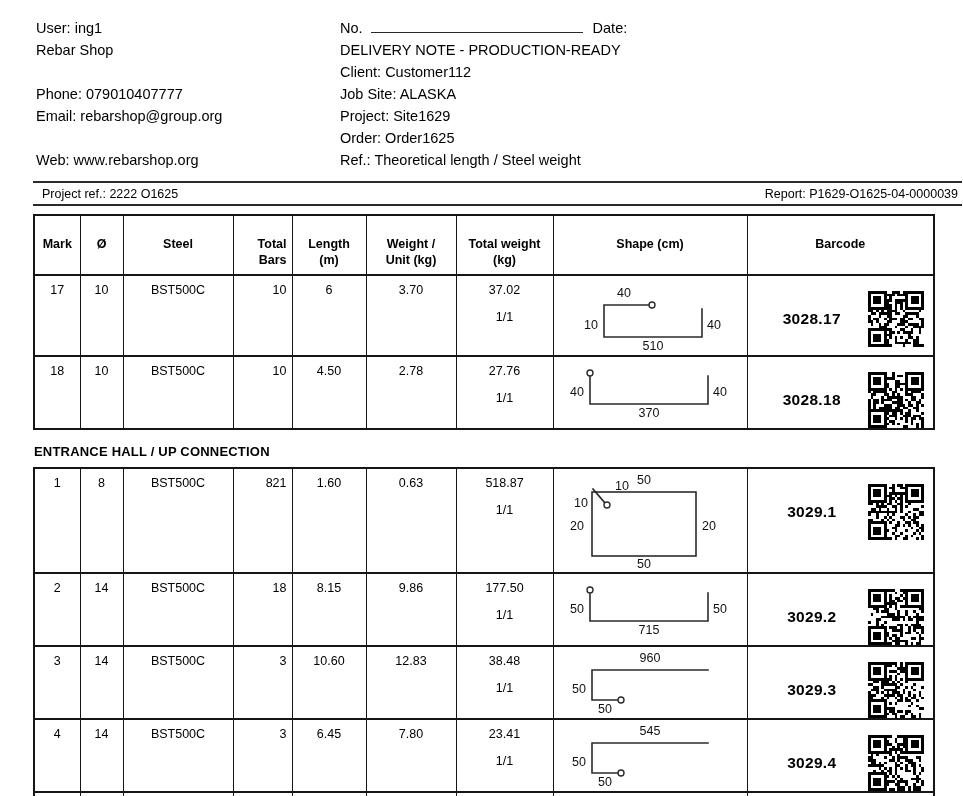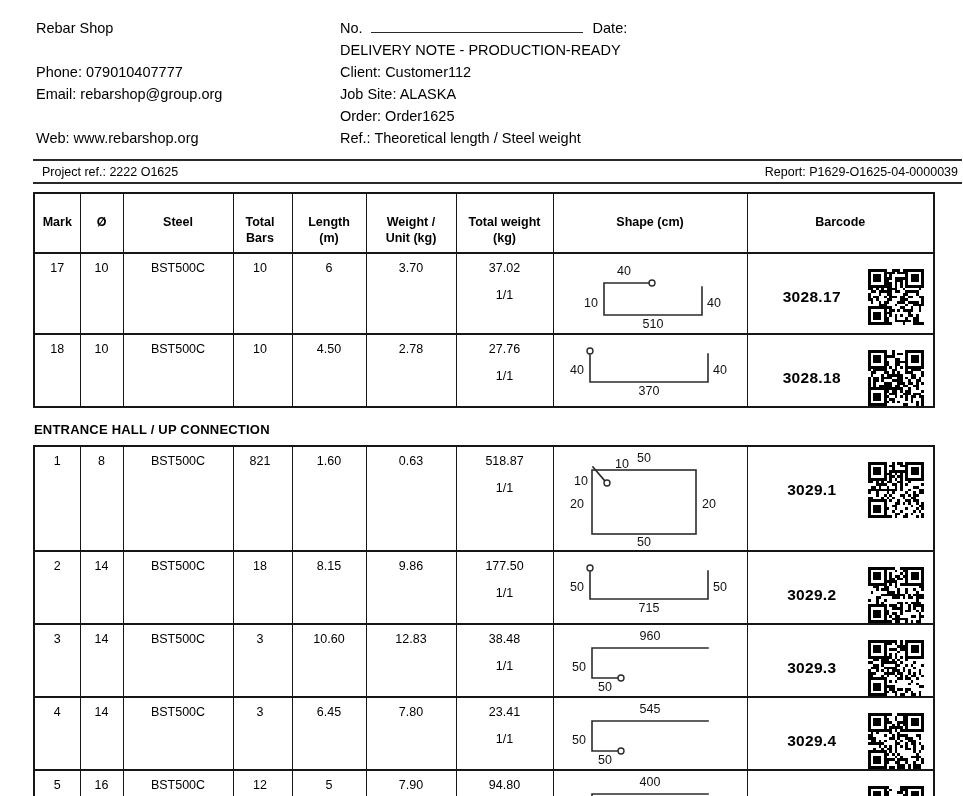--- a/index.html
+++ b/index.html
@@ -24,52 +24,54 @@
   }
 
   
   table.rt{border-collapse:collapse;table-layout:fixed;width:900px;margin-top:8px;border:2px solid #161616}
   .rt th,.rt td{border:1.5px solid #161616;font-size:12.5px;vertical-align:top;overflow:hidden;padding:0}
   .rt th{
     font-weight:bold;text-align:center;white-space:pre-line;
     height:38px;padding-top:20px;line-height:16px;border-bottom:2.5px solid #161616;
   }
   .rt td{border-top-width:2px;border-bottom-width:2px;padding-top:7px}
-  th.c-bars,td.c-bars{text-align:center;padding-right:5px}
+  th.c-bars,td.c-bars{text-align:right;padding-right:5px}
   td.c-mark,td.c-dia,td.c-steel,td.c-len,td.c-wu,td.c-tw{text-align:center}
   .tw-frac{margin-top:13px}
   td.c-shape{padding:5px 0 2px 2px}
   td.c-barcode{padding:15px 9px 0 8px}
   .bc-row{display:flex;align-items:center;width:100%}
   .bc-num{flex:1;text-align:center;font-weight:bold;font-size:15.5px;letter-spacing:.3px}
   .bc-qr{width:56px;height:56px;flex:0 0 56px}
   .bc-qr svg{display:block}
   .shape-box svg{display:block}
 
   .section-title{font-weight:bold;font-size:13px;margin:14px 0 0 1px;letter-spacing:.2px}
 </style>
 </head>
 <body>
 
 <div class="page">
 
   <div class="hdr">
     <div class="hdr-left">
+      <div class="hline">User: ing1</div>
       <div class="hline">Rebar Shop</div>
       <div class="hline"></div>
       <div class="hline">Phone: 079010407777</div>
       <div class="hline">Email: rebarshop@group.org</div>
       <div class="hline"></div>
       <div class="hline">Web: www.rebarshop.org</div>
     </div>
     <div class="hdr-mid">
       <div class="hline"><span>No.</span><span class="no-underline"></span><span>Date:</span></div>
       <div class="hline">DELIVERY NOTE - PRODUCTION-READY</div>
       <div class="hline">Client: Customer112</div>
       <div class="hline">Job Site: ALASKA</div>
+      <div class="hline">Project: Site1629</div>
       <div class="hline">Order: Order1625</div>
       <div class="hline">Ref.: Theoretical length / Steel weight</div>
     </div>
   </div>
 
   <div class="ref-bar">
     <span>Project ref.: 2222 O1625</span>
     <span>Report: P1629-O1625-04-0000039</span>
   </div>
 

